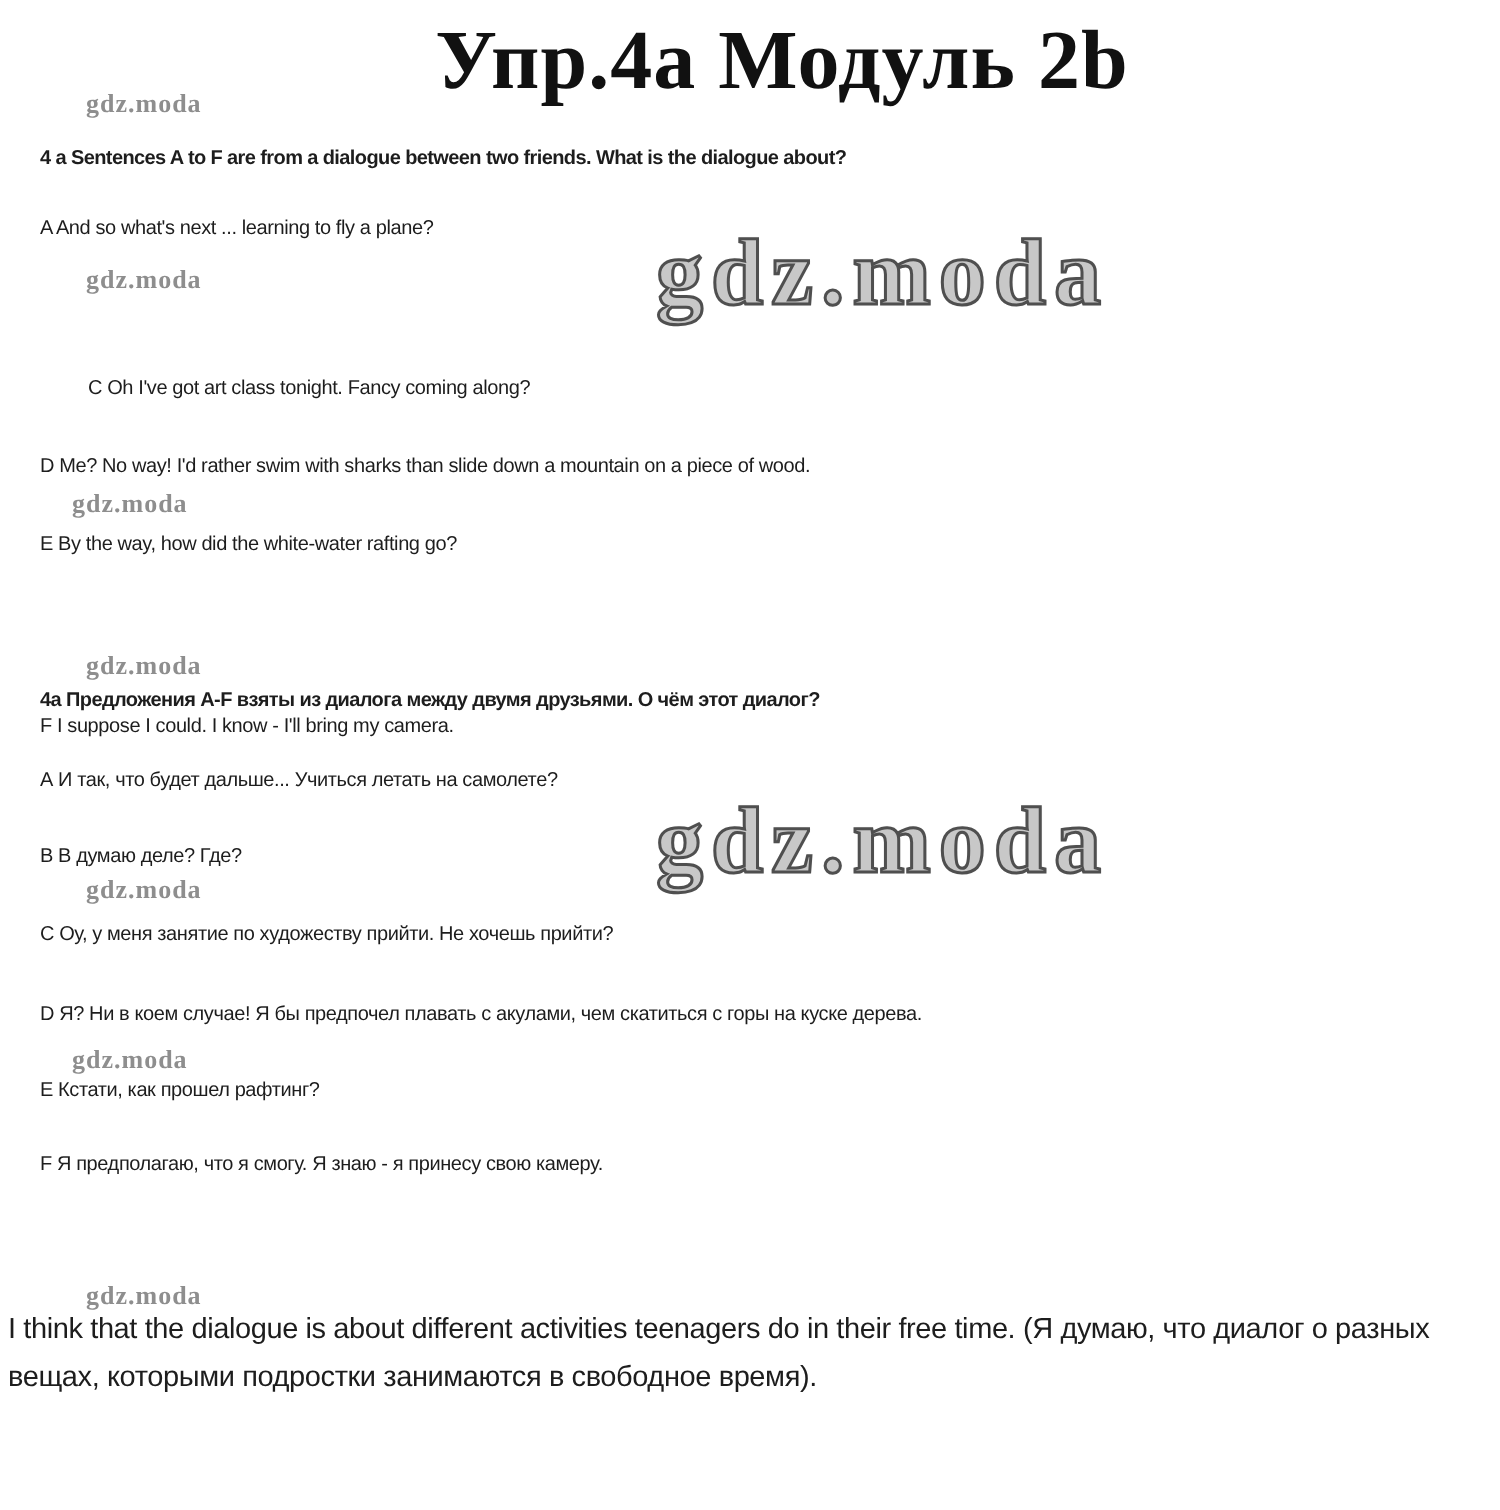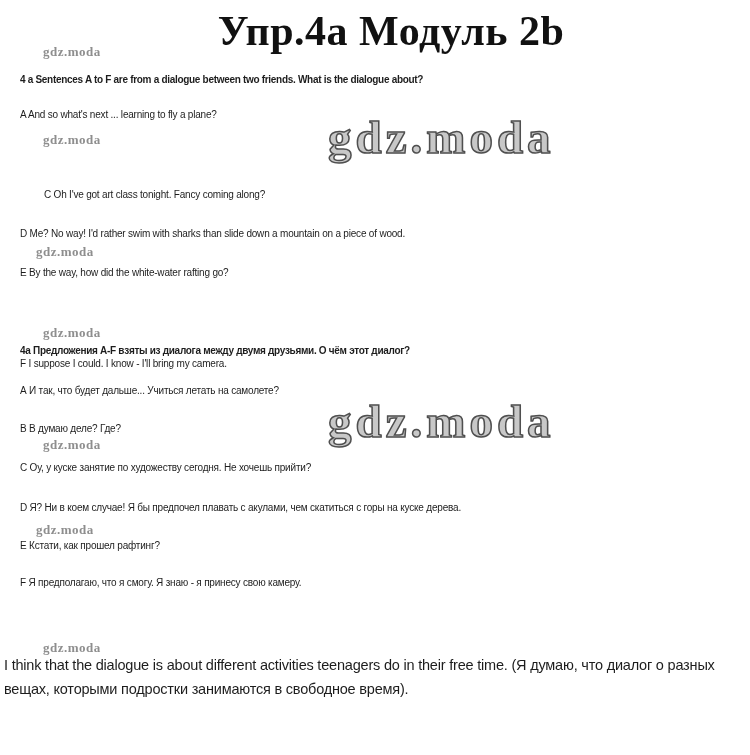--- a/index.html
+++ b/index.html
@@ -121,20 +121,20 @@
   <div class="heading h-en">4 a Sentences A to F are from a dialogue between two friends. What is the dialogue about?</div>
   <div class="line en-0">A And so what's next ... learning to fly a plane?</div>
   <div class="line en-2">C Oh I've got art class tonight. Fancy coming along?</div>
   <div class="line en-3">D Me? No way! I'd rather swim with sharks than slide down a mountain on a piece of wood.</div>
   <div class="line en-4">E By the way, how did the white-water rafting go?</div>
   <div class="line en-5">F I suppose I could. I know - I'll bring my camera.</div>
 
   <div class="heading h-ru">4а Предложения A-F взяты из диалога между двумя друзьями. О чём этот диалог?</div>
   <div class="line ru-0">А И так, что будет дальше... Учиться летать на самолете?</div>
   <div class="line ru-1">В В думаю деле? Где?</div>
-  <div class="line ru-2">С Оу, у куске занятие по художеству сегодня. Не хочешь прийти?</div>
+  <div class="line ru-2">С Оу, у меня занятие по художеству прийти. Не хочешь прийти?</div>
   <div class="line ru-3">D Я? Ни в коем случае! Я бы предпочел плавать с акулами, чем скатиться с горы на куске дерева.</div>
   <div class="line ru-5">F Я предполагаю, что я смогу. Я знаю - я принесу свою камеру.</div>
   <div class="line ru-4">Е Кстати, как прошел рафтинг?</div>
 
   <div class="answer">I think that the dialogue is about different activities teenagers do in their free time. (Я думаю, что диалог о разных вещах, которыми подростки занимаются в свободное время).</div>
 
 </div>
 
 </body></html>

